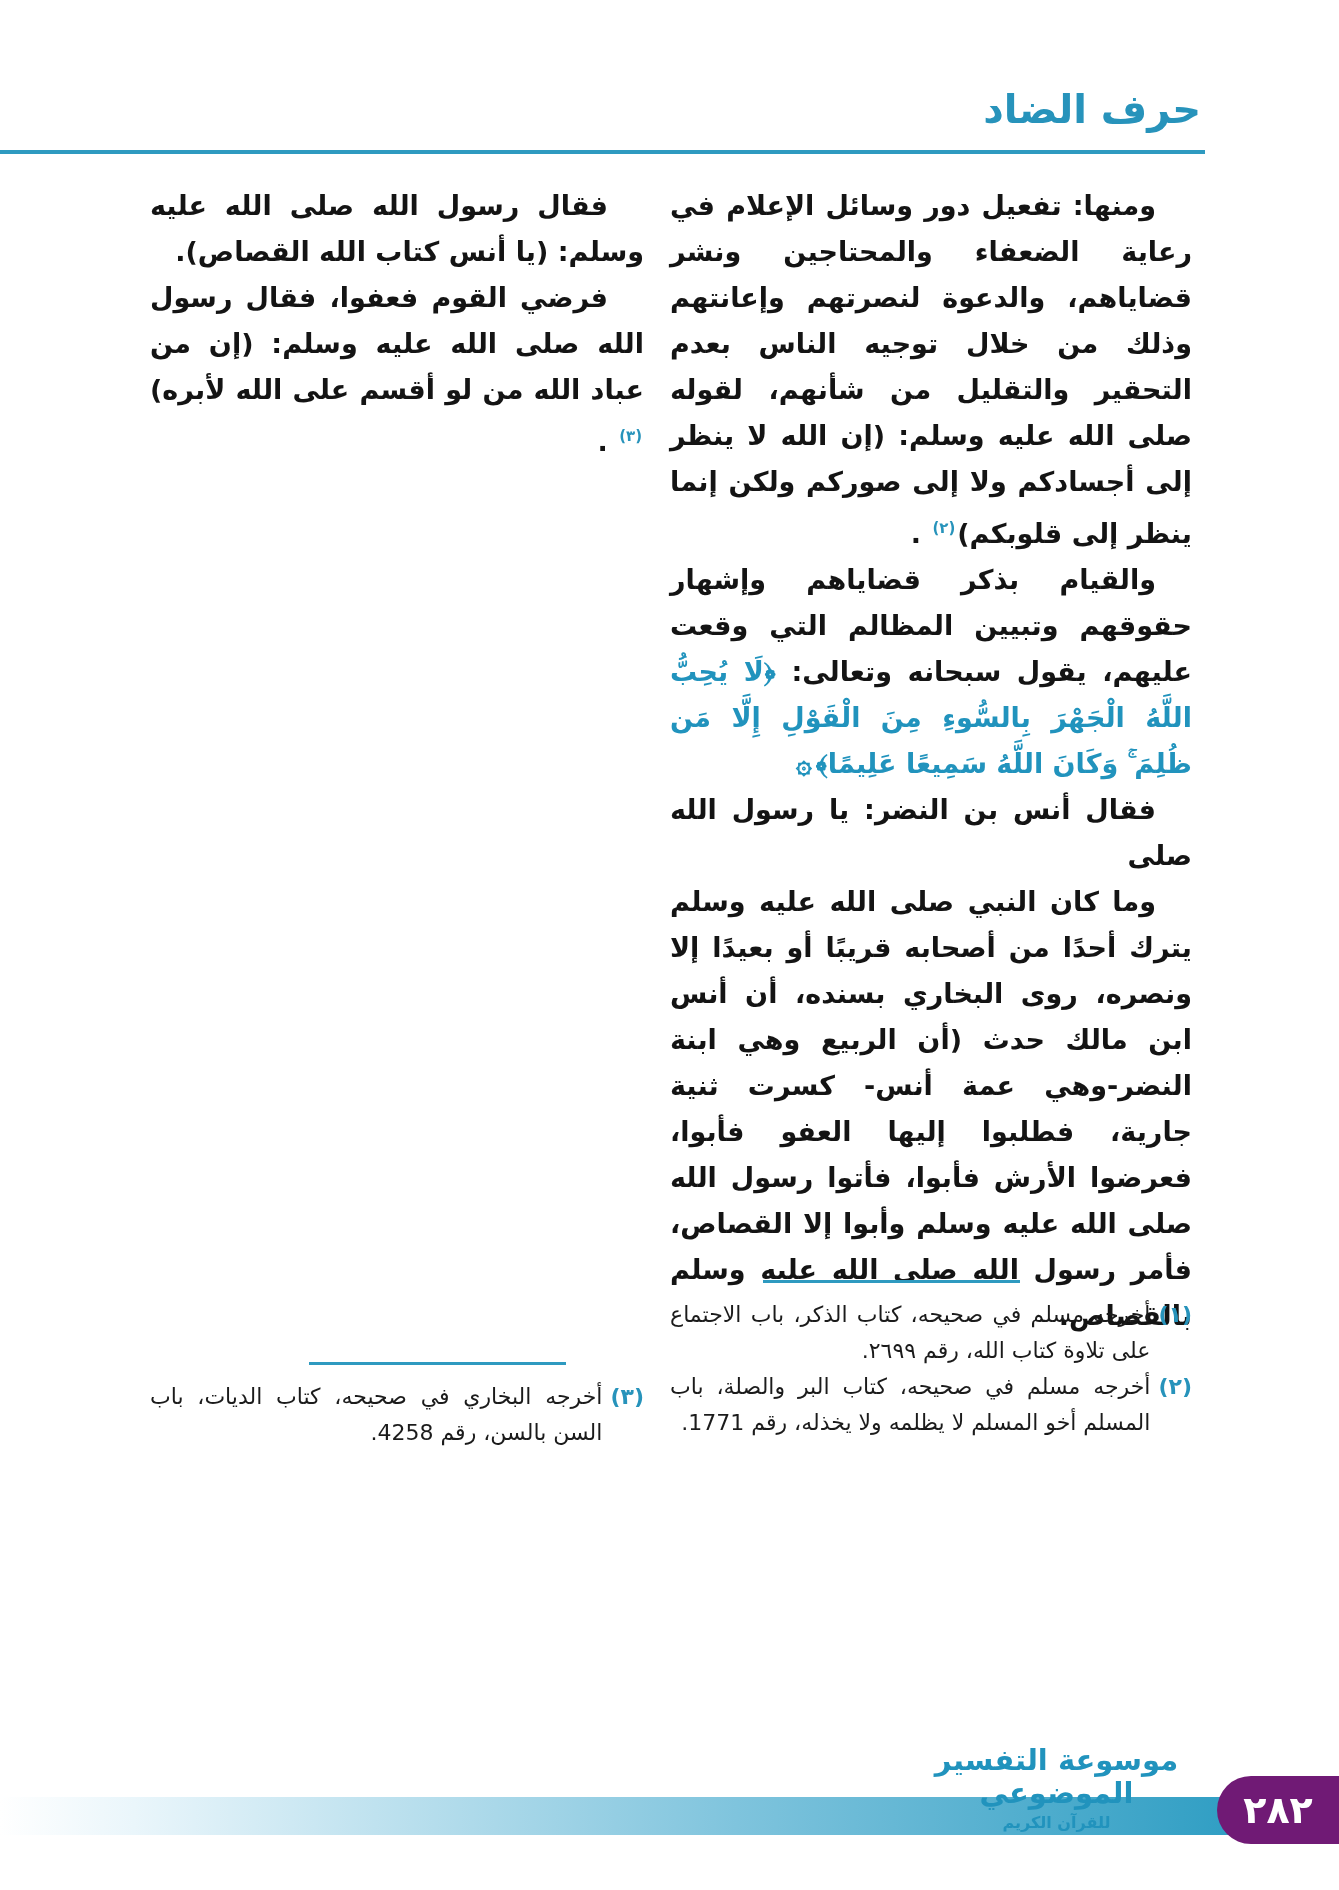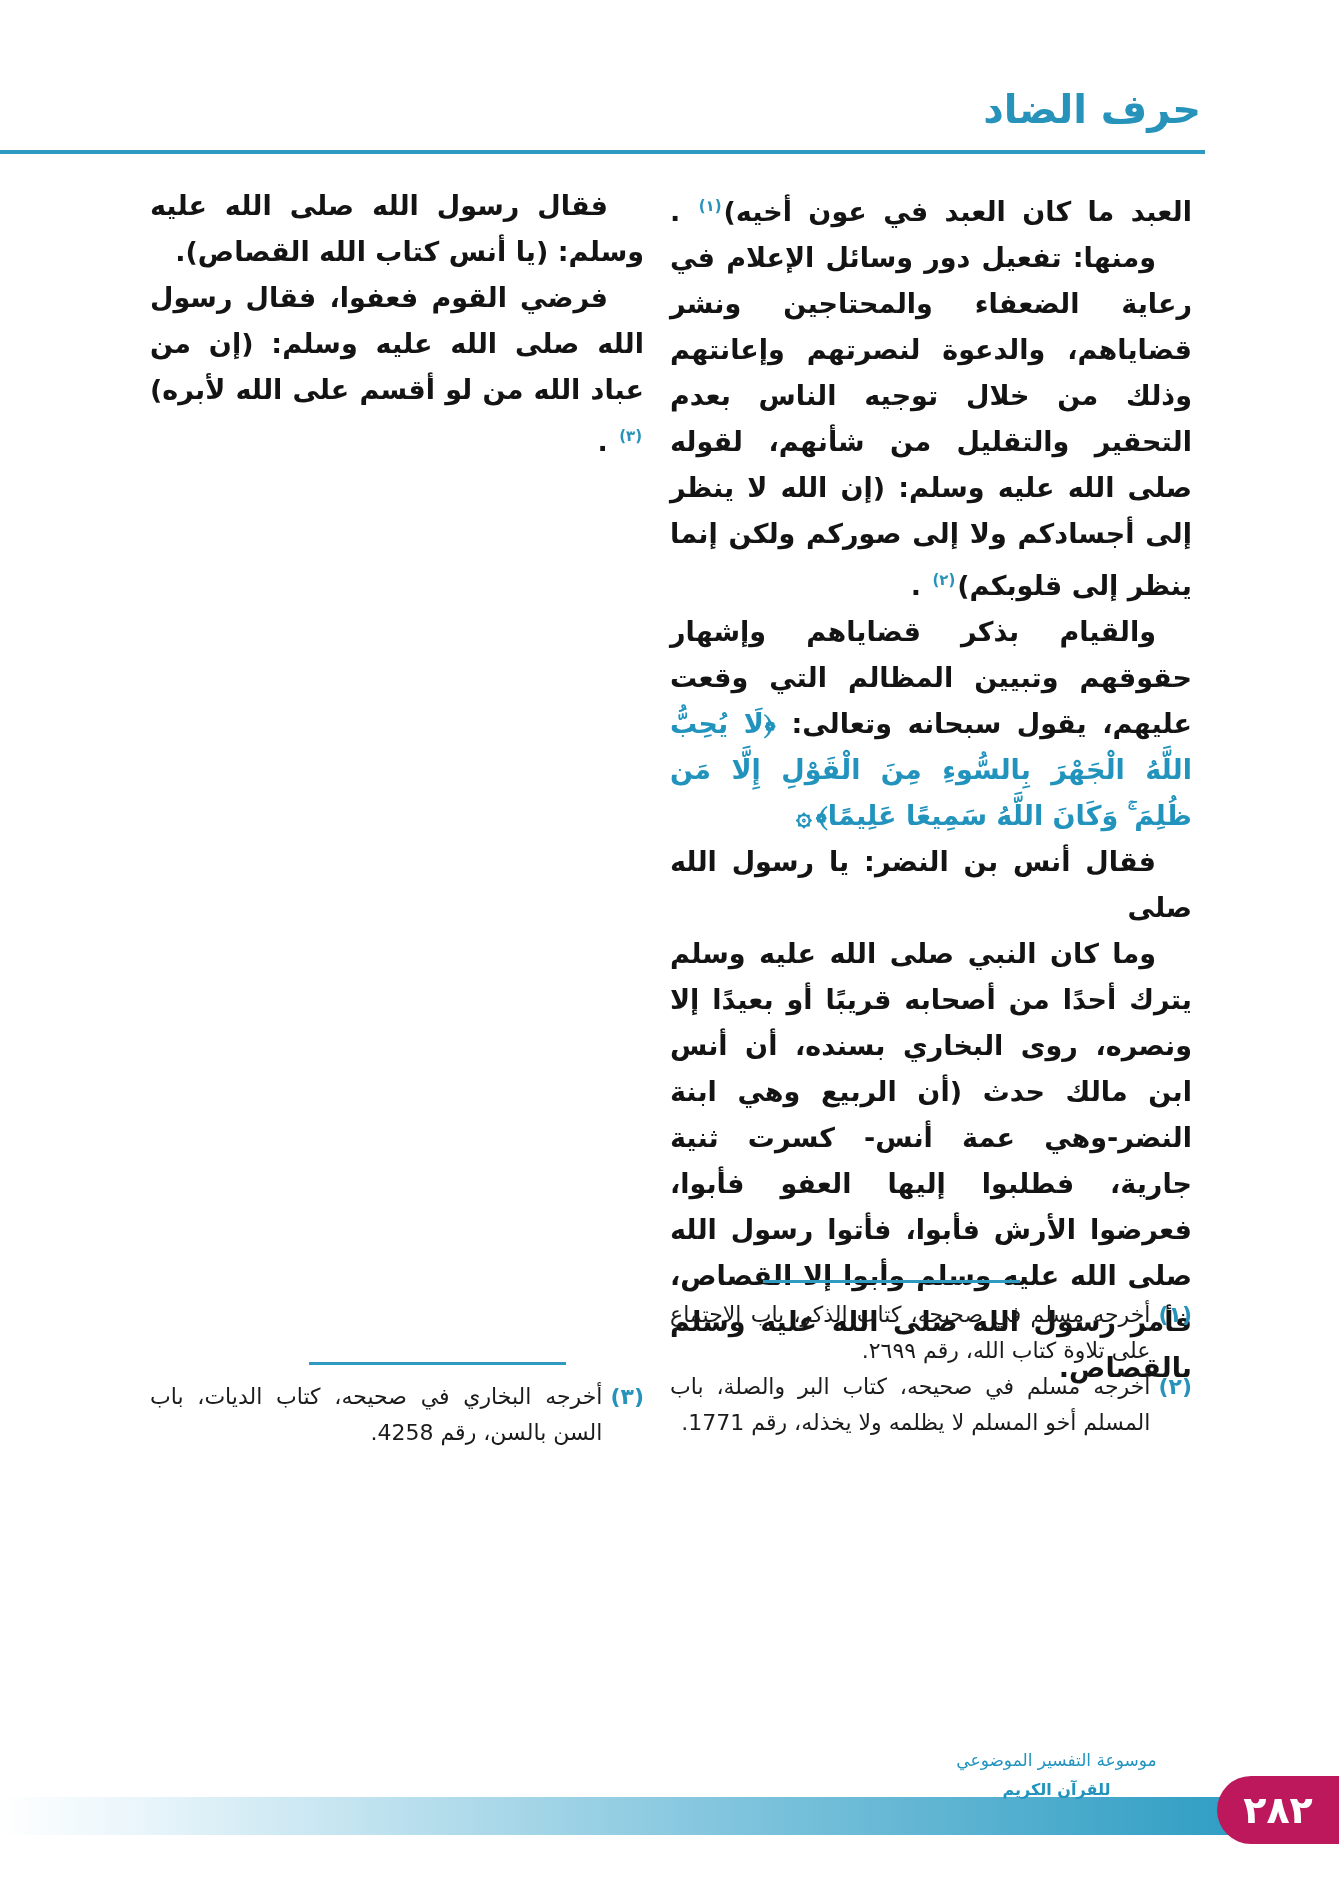--- a/index.html
+++ b/index.html
@@ -72,46 +72,45 @@
   .fn-text { flex:1; }
 
   
   .footer-band {
     position:absolute; top:1797px; left:0; right:0; height:38px;
     background:linear-gradient(to left, #1f96be, #7fc4dd 45%, #eaf6fb 90%, #ffffff);
   }
   .page-number {
     position:absolute; top:1776px; right:0;
     width:122px; height:68px;
-    background:#be185d; color:#ffffff;
+    background:#701a75; color:#ffffff;
     font-size:38px; font-weight:bold;
     display:flex; align-items:center; justify-content:center;
     border-radius:34px 0 0 34px;
   }
   .logo {
     position:absolute; top:1744px; right:140px; width:285px;
     text-align:center; color:#2193bd;
   }
   .logo-title {
-    font-size:17px; font-weight:normal; line-height:33px;
+    font-size:29px; font-weight:bold; line-height:33px;
   }
   .logo-sub {
     font-size:16px; font-weight:bold; margin-top:3px; letter-spacing:1px;
   }
 </style>
 </head>
 <body>
 
 <div class="page">
 
   <div class="section-title">حرف الضاد</div>
   <div class="header-rule"></div>
 
   <section class="col col-right">
-    <p class="stretch"><span>العبد ما كان العبد في عون أخيه)</span><sup class="ref">(١)</sup><span> .</span></p>
 
     <p class="indent"><span>ومنها: تفعيل دور وسائل الإعلام في رعاية الضعفاء والمحتاجين ونشر قضاياهم، والدعوة لنصرتهم وإعانتهم وذلك من خلال توجيه الناس بعدم التحقير والتقليل من شأنهم، لقوله صلى الله عليه وسلم: (إن الله لا ينظر إلى أجسادكم ولا إلى صوركم ولكن إنما ينظر إلى قلوبكم)</span><sup class="ref">(٢)</sup><span> .</span></p>
 
     <p class="indent"><span>والقيام بذكر قضاياهم وإشهار حقوقهم وتبيين المظالم التي وقعت عليهم، يقول سبحانه وتعالى: </span><span class="verse">﴿لَا يُحِبُّ اللَّهُ الْجَهْرَ بِالسُّوءِ مِنَ الْقَوْلِ إِلَّا مَن ظُلِمَ ۚ وَكَانَ اللَّهُ سَمِيعًا عَلِيمًا﴾</span><span class="verse-ornament">۞</span></p>
 
 
     <p class="indent stretch">فقال أنس بن النضر: يا رسول الله صلى</p>
 
     <p class="indent">وما كان النبي صلى الله عليه وسلم يترك أحدًا من أصحابه قريبًا أو بعيدًا إلا ونصره، روى البخاري بسنده، أن أنس ابن مالك حدث (أن الربيع وهي ابنة النضر-وهي عمة أنس- كسرت ثنية جارية، فطلبوا إليها العفو فأبوا، فعرضوا الأرش فأبوا، فأتوا رسول الله صلى الله عليه وسلم وأبوا إلا القصاص، فأمر رسول الله صلى الله عليه وسلم بالقصاص.</p>
   </section>

